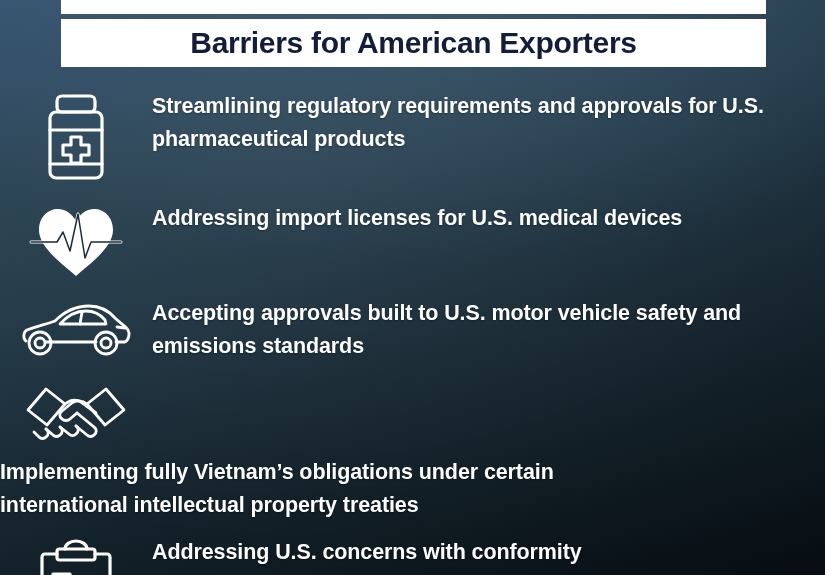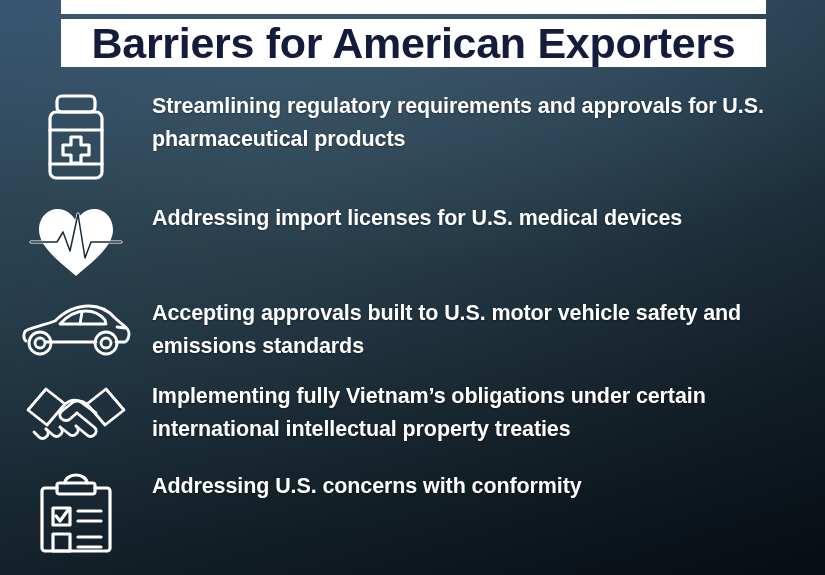--- a/index.html
+++ b/index.html
@@ -46,21 +46,21 @@
   
   .band-title {
     position:absolute;
     left:61px; top:19px;
     width:705px; height:48px;
     background:#ffffff;
     display:flex; align-items:center; justify-content:center;
     z-index:3;
   }
   .band-title h1 {
-    font-size:43px;
+    font-size:30px;
     font-weight:bold;
     color:#141c3c;
     letter-spacing:-0.3px;
     white-space:nowrap;
     line-height:1;
   }
 
   
   .list {
     position:absolute;
@@ -90,21 +90,21 @@
     letter-spacing:-0.1px;
     padding-right:26px;
     text-shadow:0 1px 2px rgba(0,0,0,0.35);
     max-width:655px;
   }
 
   
   .row.r1 { margin-top:2px;  }
   .row.r2 { margin-top:20px; }
   .row.r3 { margin-top:17px; }
-  .row.r4 { margin-top:16px; }
+  .row.r4 { margin-top:16px;flex-direction:column; }
   .row.r5 { margin-top:10px; }
 </style>
 </head>
 <body>
 
 <div id="poster">
 
   <div class="band-top"></div>
 
   <div class="band-title">

